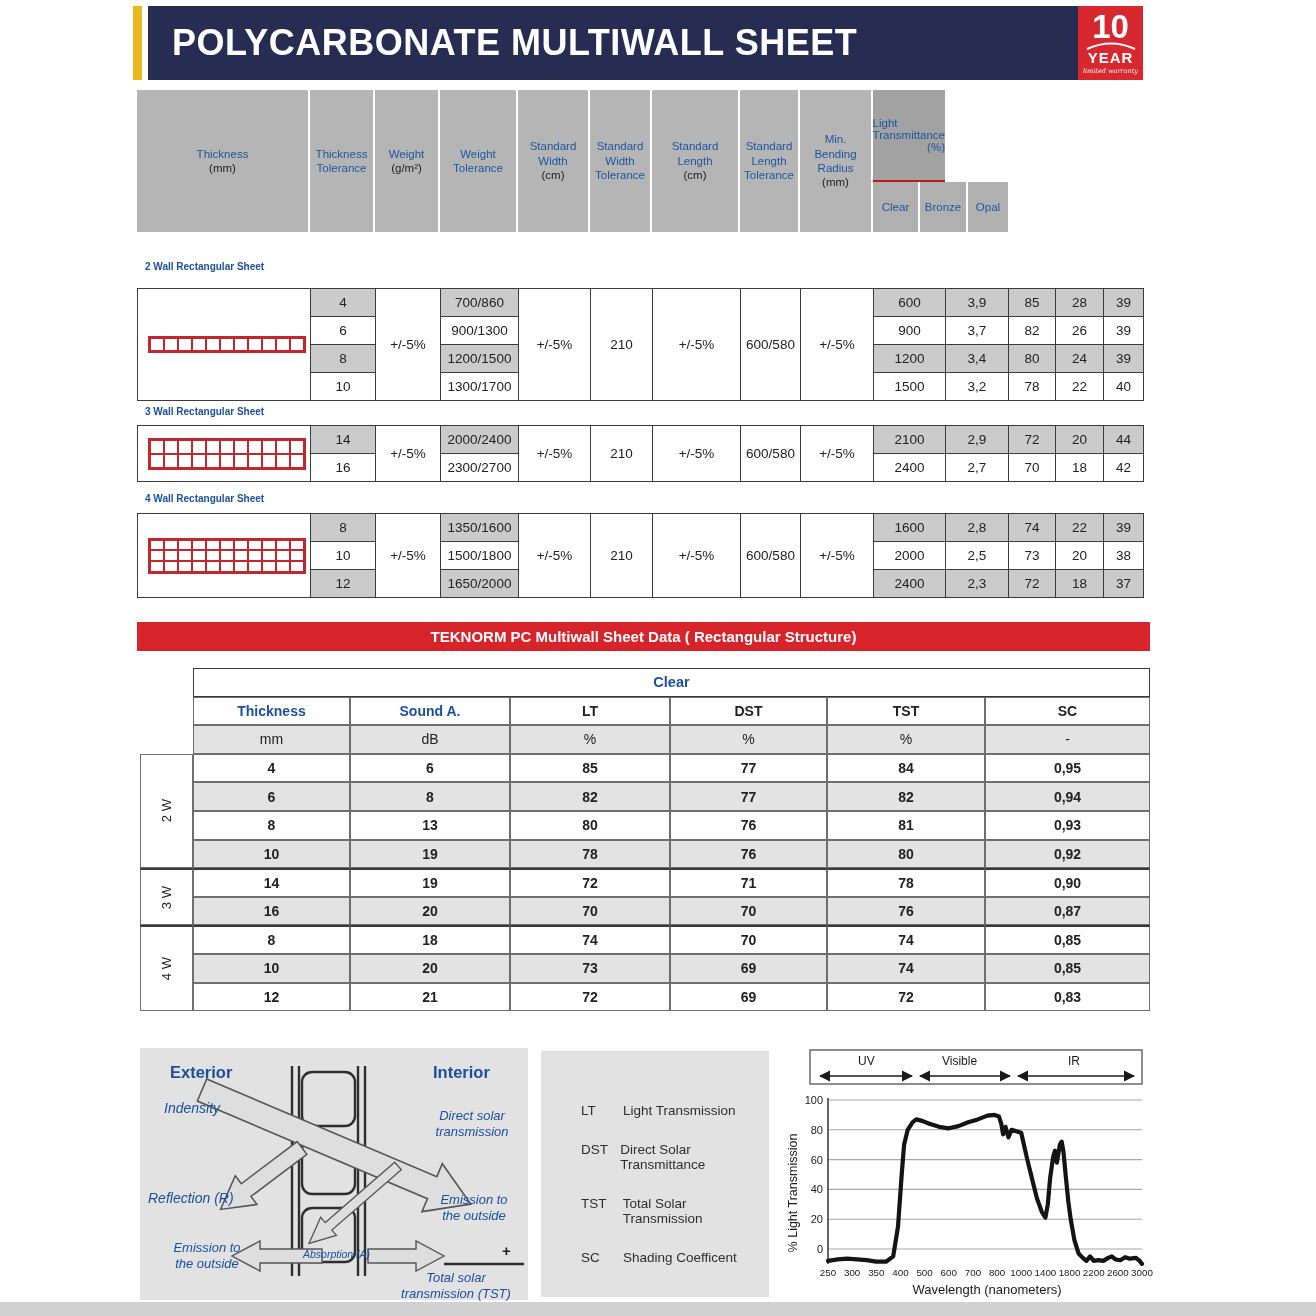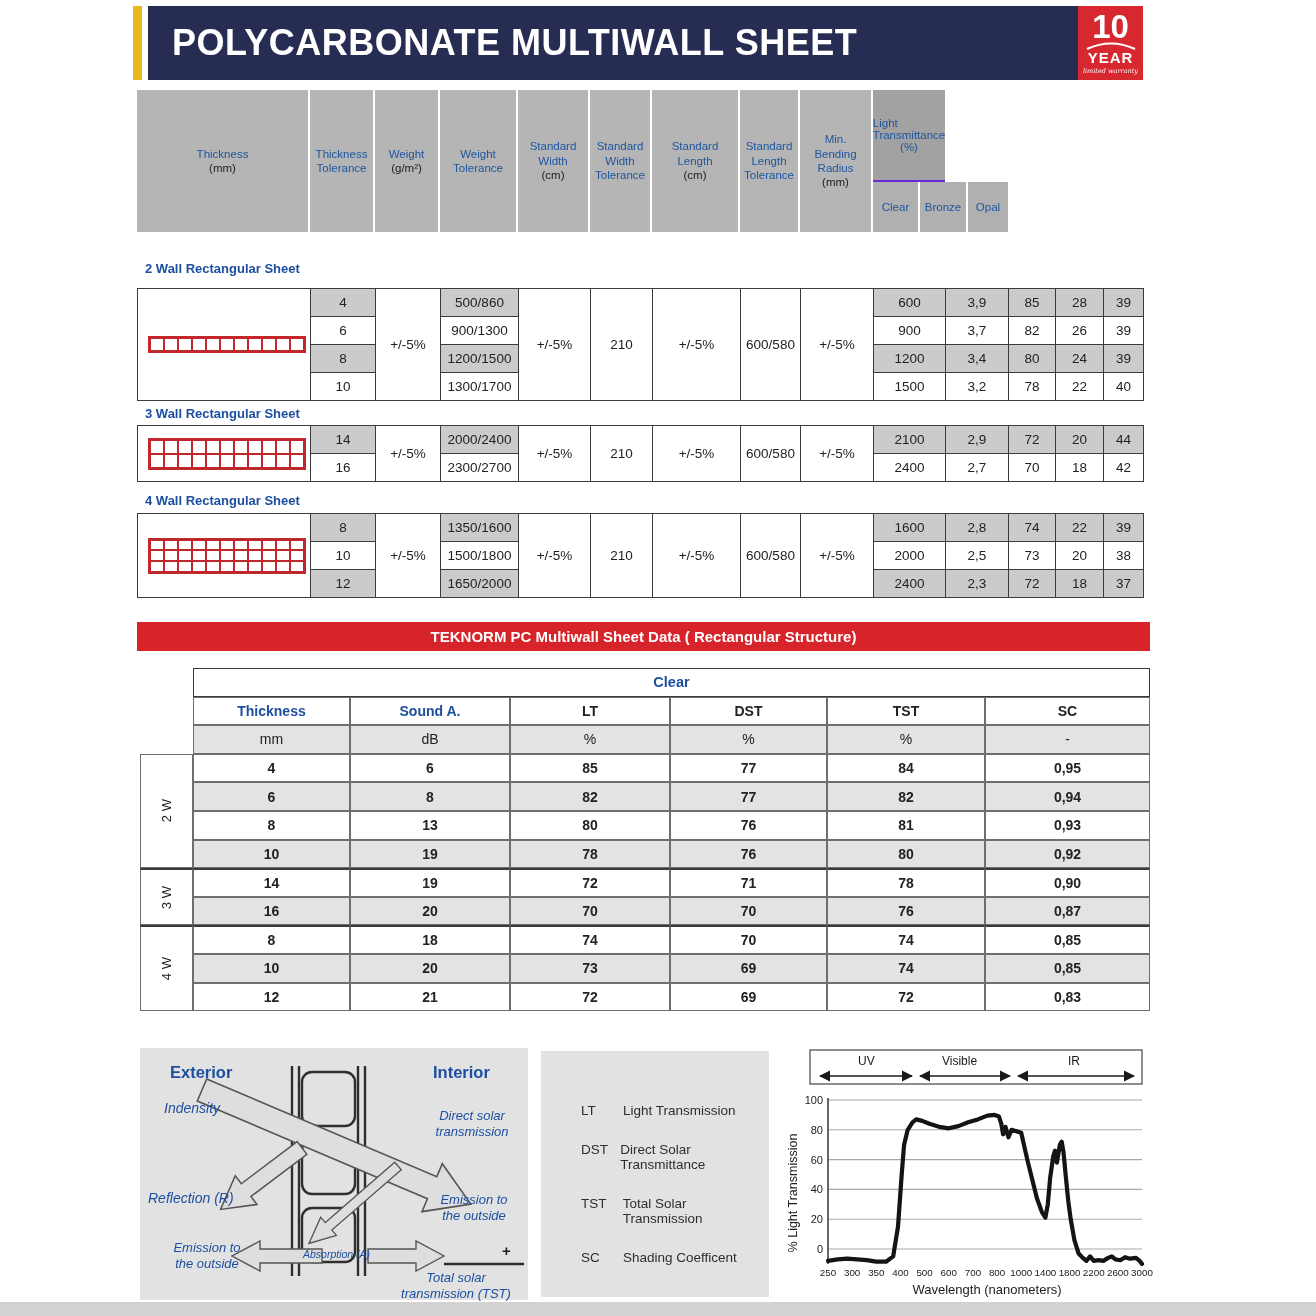--- a/index.html
+++ b/index.html
@@ -16,27 +16,27 @@
   #badge svg { display:block; margin:-2px auto 0; }
   #badge .b2 { font-size:15px; font-weight:bold; letter-spacing:1px; line-height:1; }
   #badge .b3 { font-size:6.5px; font-style:italic; margin-top:2px; font-family:"DejaVu Serif", serif; }
 
   
   #spec-header { left:137px; top:90px; width:1006px; height:142px; display:grid;
     grid-template-columns:173px 65px 65px 78px 72px 62px 88px 60px 73px 72px 63px 135px; }
   .hcell { background:#b5b5b5; border-right:2px solid #fff; display:flex; flex-direction:column; justify-content:center; align-items:center; text-align:center; color:#1e56a0; font-size:11.5px; line-height:1.25; padding:2px; }
   .hcell .unit { color:#222; }
   #lt-block { display:flex; flex-direction:column; }
-  #lt-top { background:#a2a2a2; height:92px; border-bottom:2px solid #6d28d9; display:flex; flex-direction:column; justify-content:center; align-items:center; color:#1e56a0; font-size:11.5px; }
+  #lt-top { background:#a2a2a2; height:92px; border-bottom:2px solid #b91c1c; display:flex; flex-direction:column; justify-content:center; align-items:flex-end; color:#1e56a0; font-size:11.5px; }
   #lt-bottom { flex:1; display:grid; grid-template-columns:47px 48px 40px; }
   #lt-bottom div { background:#b0b0b0; border-right:2px solid #fff; display:flex; align-items:center; justify-content:center; color:#1e56a0; font-size:11.5px; }
   #lt-bottom div:last-child { border-right:none; }
 
   
-  .sec-title { color:#1d4fa1; font-weight:bold; font-size:13px; }
+  .sec-title { color:#1d4fa1; font-weight:bold; font-size:10px; }
   .spec-table { display:grid; grid-template-columns:173px 65px 65px 78px 72px 62px 88px 60px 73px 72px 63px 47px 48px 40px; grid-auto-rows:28px; border-left:1px solid #3b3b3b; border-top:1px solid #3b3b3b; background:#fff; }
   .scell { border-right:1px solid #3b3b3b; border-bottom:1px solid #3b3b3b; display:flex; align-items:center; justify-content:center; font-size:13.5px; color:#222; background:#fff; }
   .scell.shade { background:#cbcbcb; }
   .struct-box { display:grid; border:2px solid #c1272d; }
   .struct-box i { border:1px solid #c1272d; }
 
   
   #banner { left:137px; top:622px; width:1013px; height:29px; background:#d7232a; color:#fff; font-weight:bold; font-size:15px; display:flex; align-items:center; justify-content:center; }
 
   
@@ -140,21 +140,21 @@
         <i></i>
       </div>
     </div>
     <div class="scell" style="grid-column:3; grid-row:1 / span 4;">+/-5%</div>
     <div class="scell" style="grid-column:5; grid-row:1 / span 4;">+/-5%</div>
     <div class="scell" style="grid-column:6; grid-row:1 / span 4;">210</div>
     <div class="scell" style="grid-column:7; grid-row:1 / span 4;">+/-5%</div>
     <div class="scell" style="grid-column:8; grid-row:1 / span 4;">600/580</div>
     <div class="scell" style="grid-column:9; grid-row:1 / span 4;">+/-5%</div>
     <div class="scell shade" style="grid-column:2; grid-row:1;">4</div>
-    <div class="scell shade" style="grid-column:4; grid-row:1;">500/860</div>
+    <div class="scell shade" style="grid-column:4; grid-row:1;">700/860</div>
     <div class="scell shade" style="grid-column:10; grid-row:1;">600</div>
     <div class="scell shade" style="grid-column:11; grid-row:1;">3,9</div>
     <div class="scell shade" style="grid-column:12; grid-row:1;">85</div>
     <div class="scell shade" style="grid-column:13; grid-row:1;">28</div>
     <div class="scell shade" style="grid-column:14; grid-row:1;">39</div>
     <div class="scell" style="grid-column:2; grid-row:2;">6</div>
     <div class="scell" style="grid-column:4; grid-row:2;">900/1300</div>
     <div class="scell" style="grid-column:10; grid-row:2;">900</div>
     <div class="scell" style="grid-column:11; grid-row:2;">3,7</div>
     <div class="scell" style="grid-column:12; grid-row:2;">82</div>

